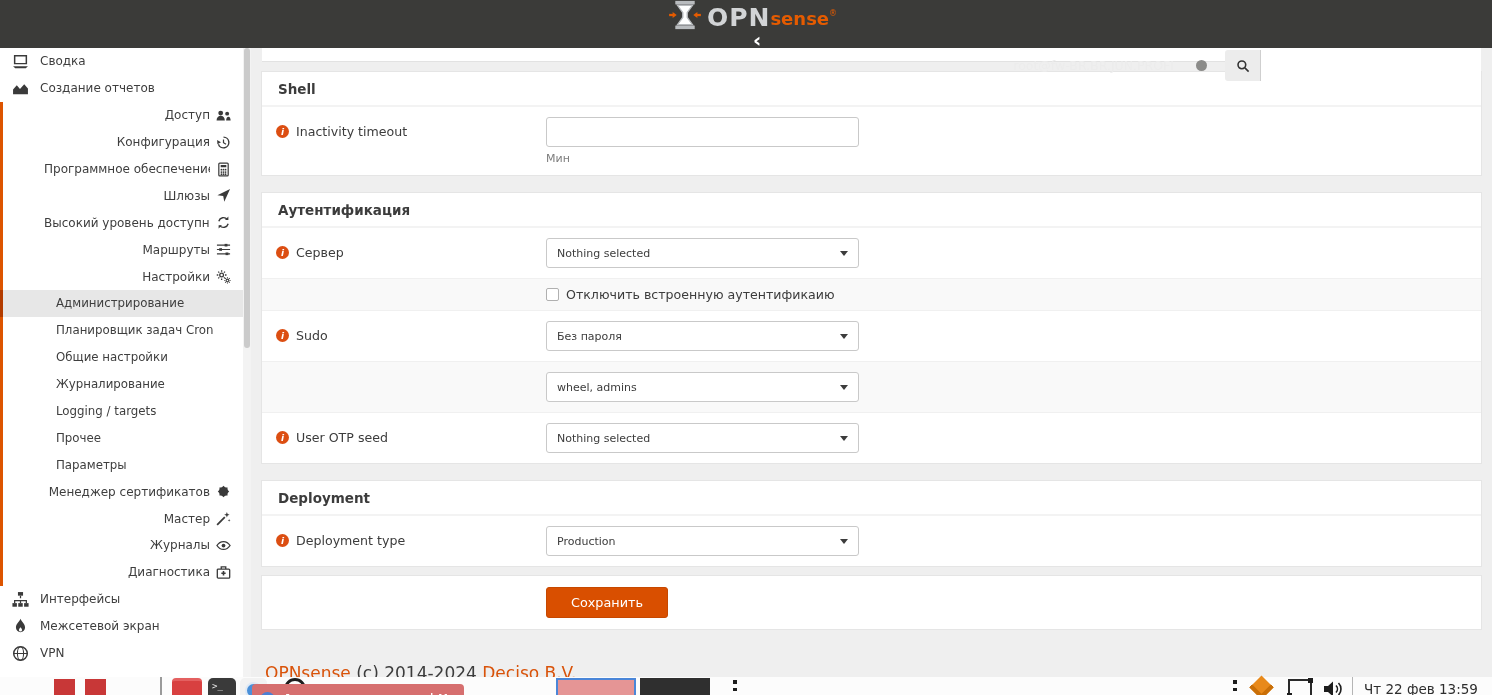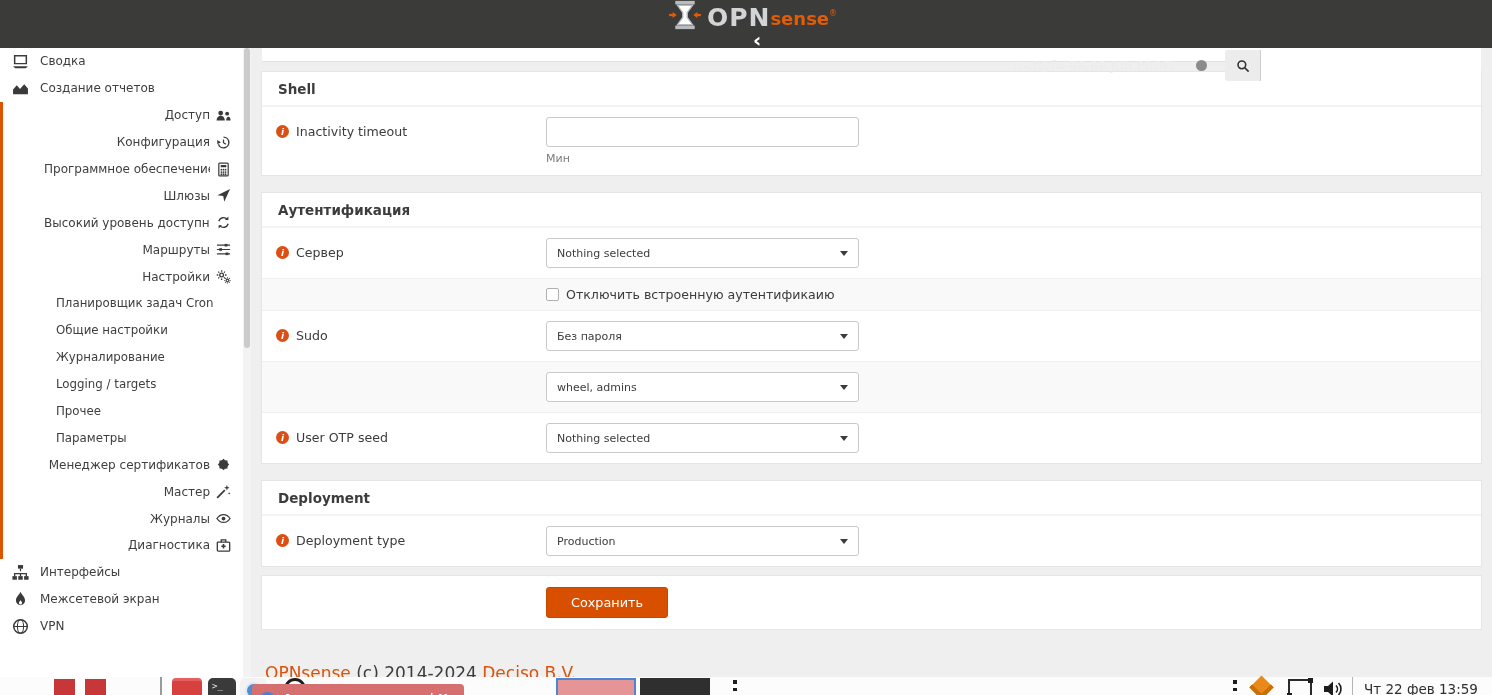--- a/index.html
+++ b/index.html
@@ -330,20 +330,23 @@
           </span>
         </div>
         <div class="sb-item lv1 insec">
           <span class="slbl">Настройки</span>
           <span class="ricon">
             <svg class="svgi">
               <use href="#i-gears"></use>
             </svg>
           </span>
         </div>
+        <div class="sb-item lv2 insec active">
+          <span class="slbl">Администрирование</span>
+        </div>
         <div class="sb-item lv2 insec">
           <span class="slbl">Планировщик задач Cron</span>
         </div>
         <div class="sb-item lv2 insec">
           <span class="slbl">Общие настройки</span>
         </div>
         <div class="sb-item lv2 insec">
           <span class="slbl">Журналирование</span>
         </div>
         <div class="sb-item lv2 insec">

